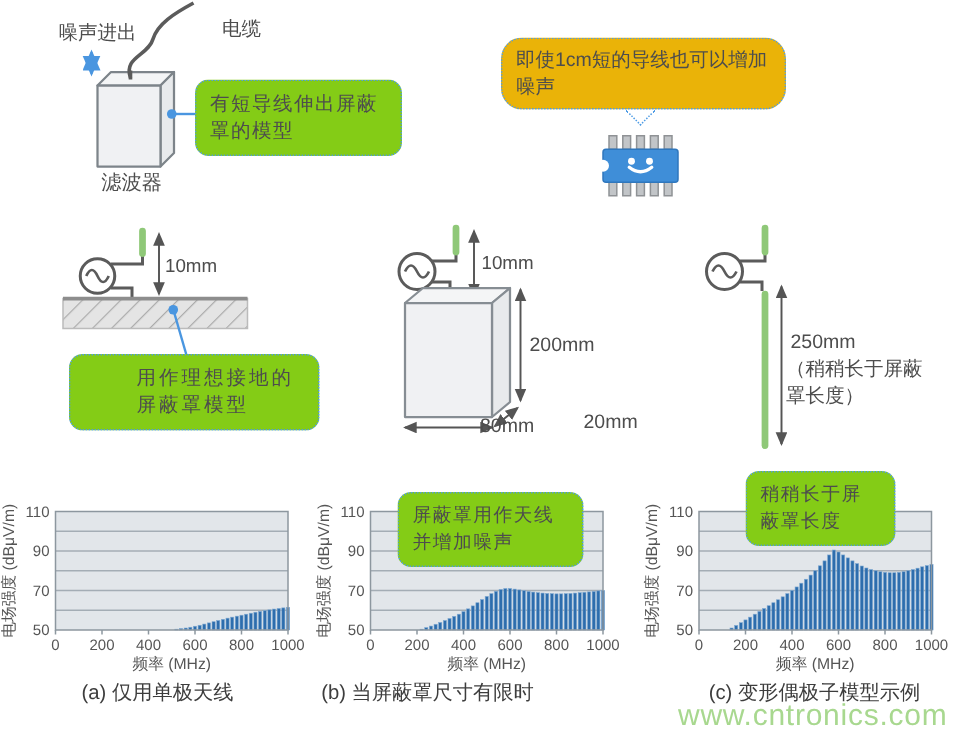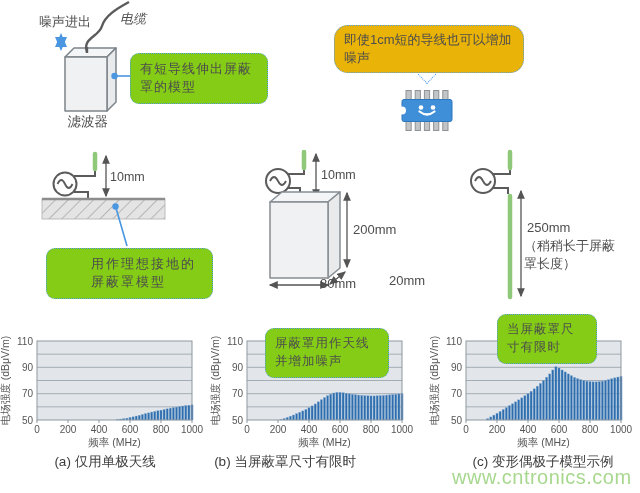--- a/index.html
+++ b/index.html
@@ -316,40 +316,40 @@
       <text class="tick" x="192" y="98" text-anchor="middle">1000</text>
       <text class="tick" x="33" y="88.5" text-anchor="end">50</text>
       <text class="tick" x="33" y="62.2" text-anchor="end">70</text>
       <text class="tick" x="33" y="35.8" text-anchor="end">90</text>
       <text class="tick" x="33" y="9.5" text-anchor="end">110</text>
       <text class="axlabel" x="114.5" y="111" text-anchor="middle">频率 (MHz)</text>
       <text class="axlabel" transform="translate(9,45.5) rotate(-90)" text-anchor="middle" font-size="9.5">电场强度 (dBμV/m)</text>
     </svg>
 
   <div class="lbl" style="left:39px;top:14px;">噪声进出</div>
-  <div class="lbl" style="left:120px;top:11px;font-style:italic;">电缆</div>
+  <div class="lbl" style="left:148px;top:11px;">电缆</div>
   <div class="lbl" style="left:64px;top:114px;width:44px;text-align:right;font-size:13.5px;">滤波器</div>
 
   <div class="callout" style="left:130px;top:53px;width:118px;">有短导线伸出屏蔽罩的模型</div>
 
   <div class="tail"></div>
   <div class="bubble" style="left:334px;top:25px;width:170px;">即使1cm短的导线也可以增加噪声</div>
 
   <div class="lbl" style="left:110px;top:170px;font-size:12.5px;">10mm</div>
-  <div class="callout" style="left:46px;top:248px;width:112px;letter-spacing:2px;padding-left:44px;">用作理想接地的屏蔽罩模型</div>
+  <div class="callout" style="left:46px;top:236px;width:112px;letter-spacing:2px;padding-left:44px;">用作理想接地的屏蔽罩模型</div>
 
   <div class="lbl" style="left:321px;top:168px;font-size:12.5px;">10mm</div>
   <div class="lbl" style="left:353px;top:222px;">200mm</div>
   <div class="lbl" style="left:357px;top:273px;margin-left:32px;">20mm</div>
   <div class="lbl" style="left:280px;top:276px;margin-left:40px;">80mm</div>
 
   <div class="lbl" style="left:527px;top:220px;">250mm</div>
   <div class="lbl" style="left:524px;top:237px;width:102px;white-space:normal;line-height:1.4;">（稍稍长于屏蔽罩长度）</div>
 
   <div class="callout" style="left:265px;top:328px;width:104px;font-size:12.5px;">屏蔽罩用作天线并增加噪声</div>
-  <div class="callout" style="left:497px;top:314px;width:80px;font-size:12.5px;">当屏蔽罩尺寸有限时</div>
+  <div class="callout" style="left:497px;top:314px;width:80px;font-size:12.5px;">稍稍长于屏蔽罩长度</div>
 
   <div class="caption" style="left:30px;width:150px;">(a) 仅用单极天线</div>
   <div class="caption" style="left:200px;width:170px;">(b) 当屏蔽罩尺寸有限时</div>
   <div class="caption" style="left:448px;width:190px;">(c) 变形偶极子模型示例</div>
 
   <div id="watermark">www.cntronics.com</div>
 </div>
 
 </body></html>

